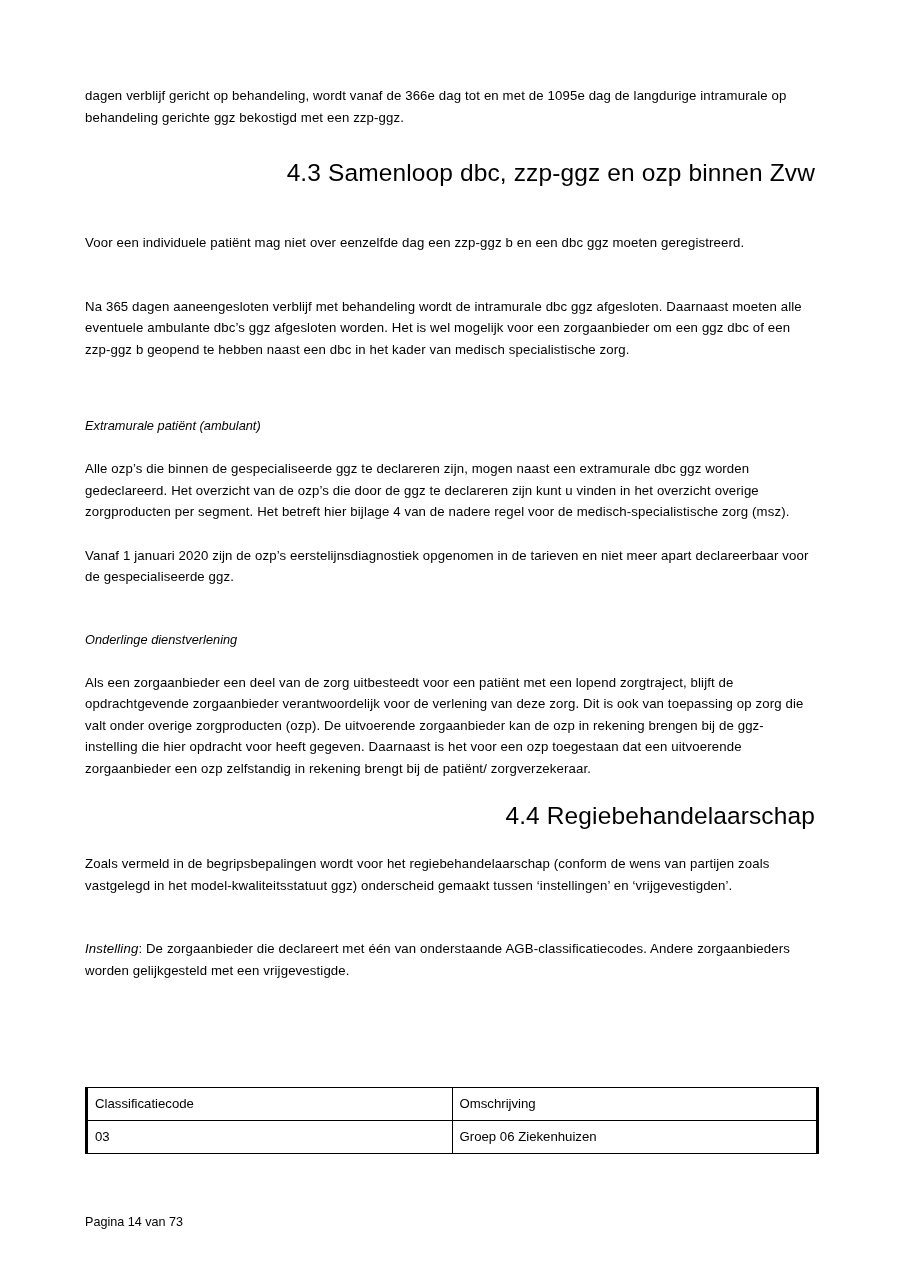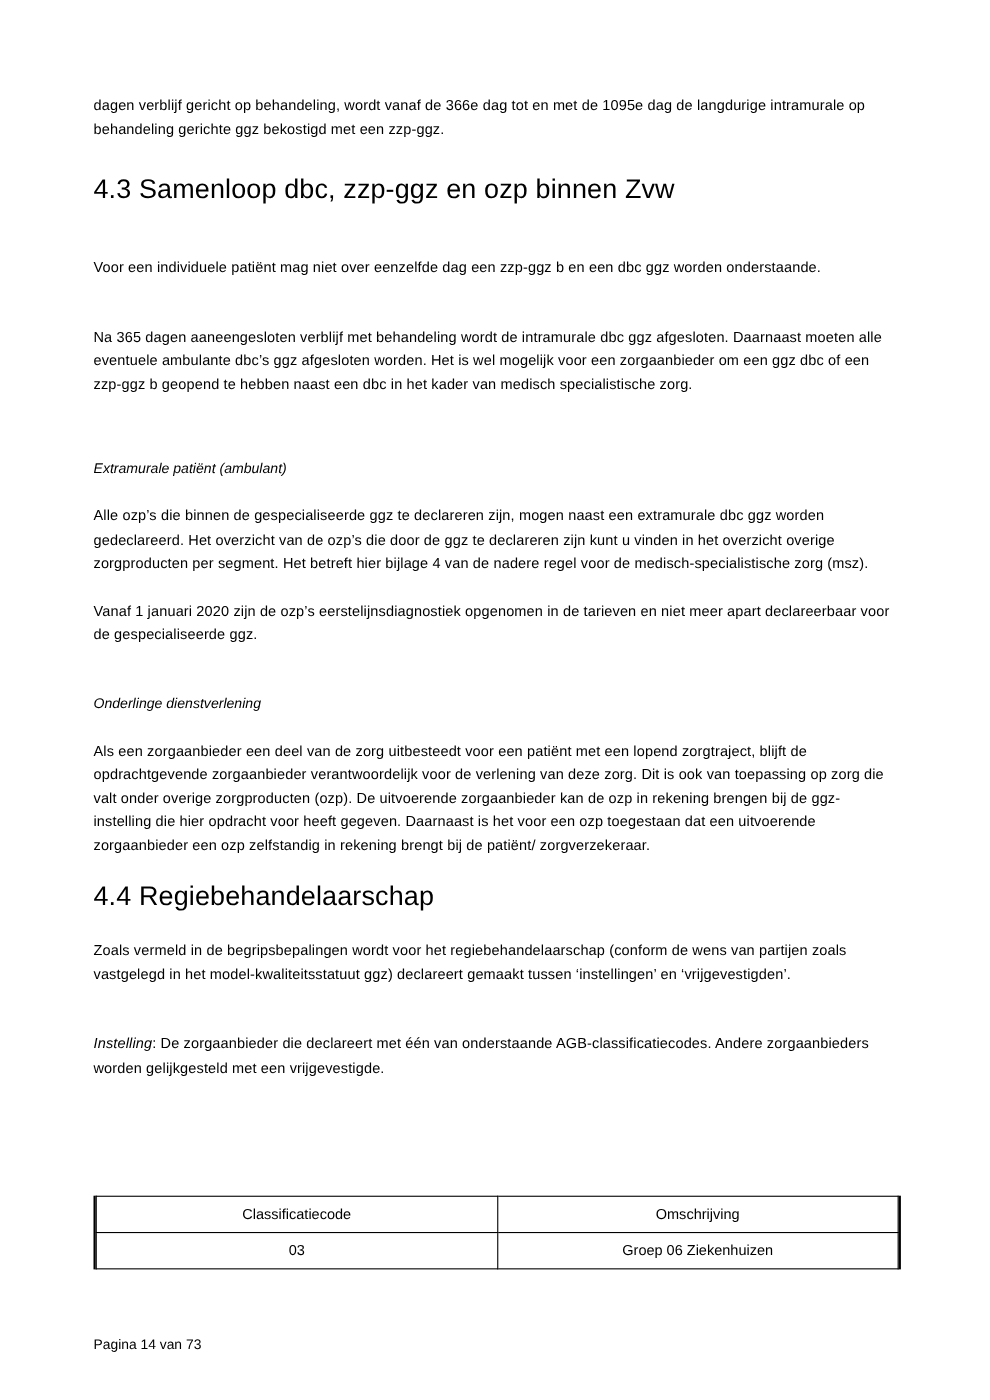--- a/index.html
+++ b/index.html
@@ -36,41 +36,42 @@
   .gap-sm { height: 14px; }
   .gap-md { height: 22px; }
   .gap-lg { height: 30px; }
   .gap-xl { height: 42px; }
   h2.heading {
     font-size: 24.5px;
     font-weight: 400;
     line-height: 30px;
     margin: 0;
     letter-spacing: 0.005em;
+    text-align: right;
   }
   .subhead-italic {
     font-size: 12.8px;
     font-style: italic;
     line-height: 20px;
     margin: 0;
   }
   .inline-italic {
     font-style: italic;
   }
   table.codes {
     border-collapse: collapse;
     width: 730px;
     table-layout: fixed;
   }
   table.codes td, table.codes th {
     border: 1.2px solid #000000;
     padding: 5px 7px 6px 7px;
     font-size: 13.2px;
     font-weight: 400;
-    text-align: center;
+    text-align: left;
     vertical-align: middle;
     height: 21px;
   }
   table.codes th {
     font-weight: 400;
   }
   .table-wrap {
     border-left: 2.5px solid #000;
     border-right: 2.5px solid #000;
     width: 730px;
@@ -104,21 +105,21 @@
 
     <div class="gap-lg"></div>
 
     <h2 class="heading">4.3 Samenloop dbc, zzp-ggz en ozp binnen Zvw</h2>
 
     <div class="gap-md"></div>
 
 
     <div class="gap-md"></div>
 
-    <p class="body-text">Voor een individuele patiënt mag niet over eenzelfde dag een zzp-ggz b en een dbc ggz worden onderstaande.</p>
+    <p class="body-text">Voor een individuele patiënt mag niet over eenzelfde dag een zzp-ggz b en een dbc ggz moeten geregistreerd.</p>
 
     <div class="gap-xl"></div>
 
     <p class="body-text">Na 365 dagen aaneengesloten verblijf met behandeling wordt de intramurale dbc ggz afgesloten. Daarnaast moeten alle eventuele ambulante dbc’s ggz afgesloten worden. Het is wel mogelijk voor een zorgaanbieder om een ggz dbc of een zzp-ggz b geopend te hebben naast een dbc in het kader van medisch specialistische zorg.</p>
 
     <div class="gap-xl"></div>
     <div class="gap-sm"></div>
 
     <p class="subhead-italic">Extramurale patiënt (ambulant)</p>
 
@@ -137,21 +138,21 @@
     <div class="gap-md"></div>
 
     <p class="body-text">Als een zorgaanbieder een deel van de zorg uitbesteedt voor een patiënt met een lopend zorgtraject, blijft de opdrachtgevende zorgaanbieder verantwoordelijk voor de verlening van deze zorg. Dit is ook van toepassing op zorg die valt onder overige zorgproducten (ozp). De uitvoerende zorgaanbieder kan de ozp in rekening brengen bij de ggz-instelling die hier opdracht voor heeft gegeven. Daarnaast is het voor een ozp toegestaan dat een uitvoerende zorgaanbieder een ozp zelfstandig in rekening brengt bij de patiënt/ zorgverzekeraar.</p>
 
     <div class="gap-md"></div>
 
     <h2 class="heading">4.4 Regiebehandelaarschap</h2>
 
     <div class="gap-md"></div>
 
-    <p class="body-text">Zoals vermeld in de begripsbepalingen wordt voor het regiebehandelaarschap (conform de wens van partijen zoals vastgelegd in het model-kwaliteitsstatuut ggz) declareert gemaakt tussen  ‘instellingen’ en ‘vrijgevestigden’.</p>
+    <p class="body-text">Zoals vermeld in de begripsbepalingen wordt voor het regiebehandelaarschap (conform de wens van partijen zoals vastgelegd in het model-kwaliteitsstatuut ggz) onderscheid gemaakt tussen  ‘instellingen’ en ‘vrijgevestigden’.</p>
 
     <div class="gap-xl"></div>
 
     <p class="body-text"><span class="inline-italic">Instelling</span><span>: De zorgaanbieder die declareert met één van onderstaande AGB-classificatiecodes. Andere zorgaanbieders worden gelijkgesteld met een vrijgevestigde.</span></p>
 
     <div class="gap-xl"></div>
     <div class="gap-xl"></div>
     <div class="gap-md"></div>
 
     <div class="table-wrap">

